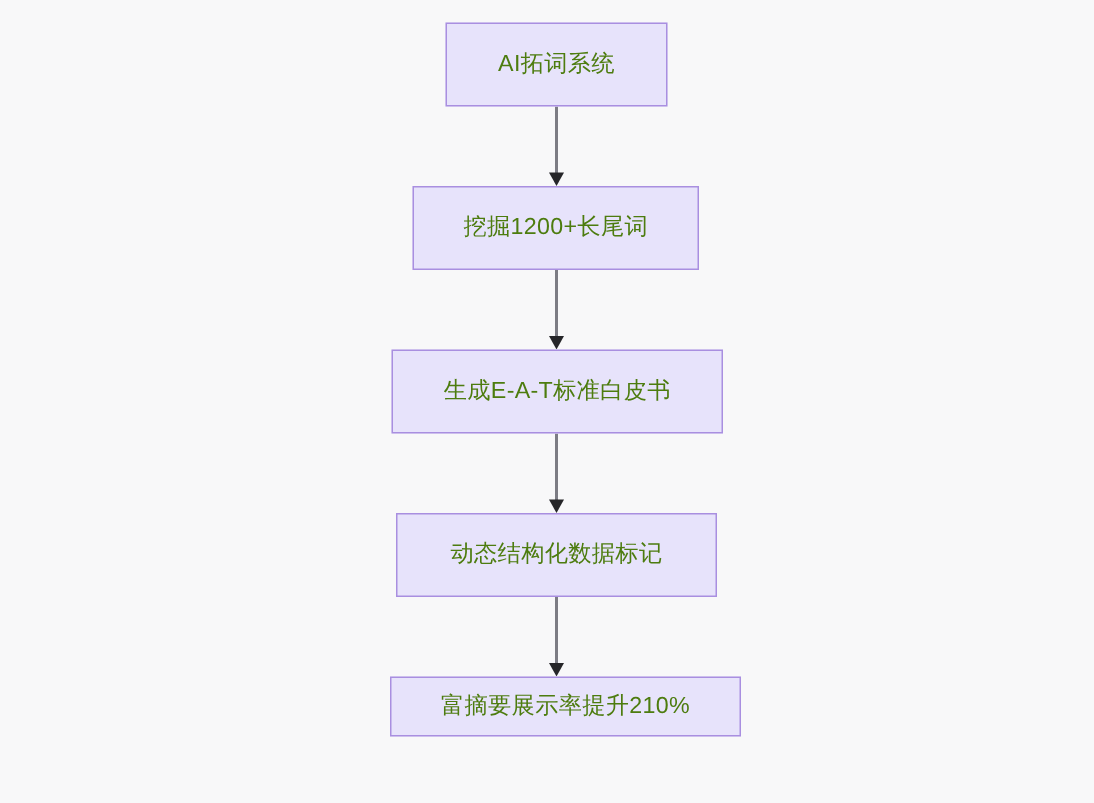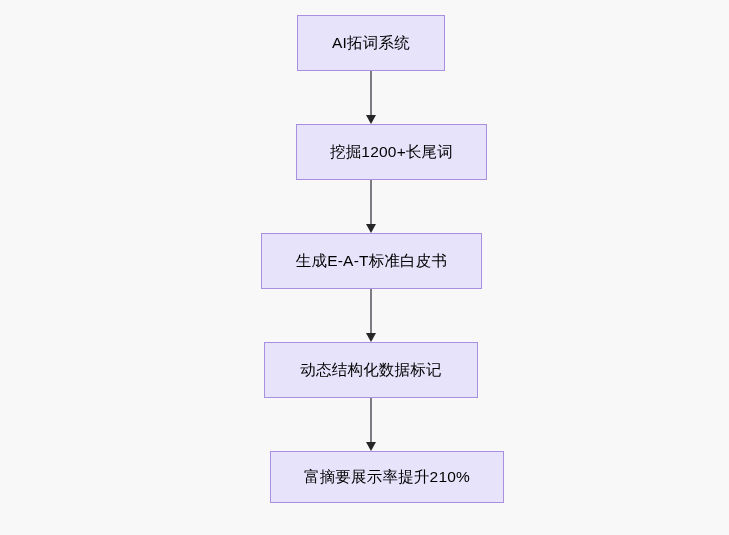--- a/index.html
+++ b/index.html
@@ -19,21 +19,21 @@
     height: 535px;
   }
   .node {
     position: absolute;
     box-sizing: border-box;
     background: #e7e3fb;
     border: 1.6px solid #a98fe0;
     display: flex;
     align-items: center;
     justify-content: center;
-    color: #000000;
+    color: #4d7c0f;
     font-size: 15.5px;
     letter-spacing: 0.2px;
     white-space: nowrap;
   }
   .node-label {
     display: block;
     line-height: 1;
   }
   .edge {
     position: absolute;
@@ -78,29 +78,29 @@
 
   <div class="edge" style="left:362px; top:398px; height:53px;">
     <div class="edge-line"></div>
     <div class="edge-head"></div>
   </div>
 
   <div class="node" style="left:297px; top:15px; width:148px; height:56px;">
     <span class="node-label">AI拓词系统</span>
   </div>
 
-  <div class="node" style="left:275px; top:124px; width:191px; height:56px;margin-left:21px;">
+  <div class="node" style="left:275px; top:124px; width:191px; height:56px;">
     <span class="node-label">挖掘1200+长尾词</span>
   </div>
 
   <div class="node" style="left:264px; top:342px; width:214px; height:56px;">
     <span class="node-label">动态结构化数据标记</span>
   </div>
 
   <div class="node" style="left:261px; top:233px; width:221px; height:56px;">
     <span class="node-label">生成E-A-T标准白皮书</span>
   </div>
 
-  <div class="node" style="left:270px; top:451px; width:234px; height:52px;">
+  <div class="node" style="left:260px; top:451px; width:234px; height:40px;">
     <span class="node-label">富摘要展示率提升210%</span>
   </div>
 
 </div>
 
 </body></html>

